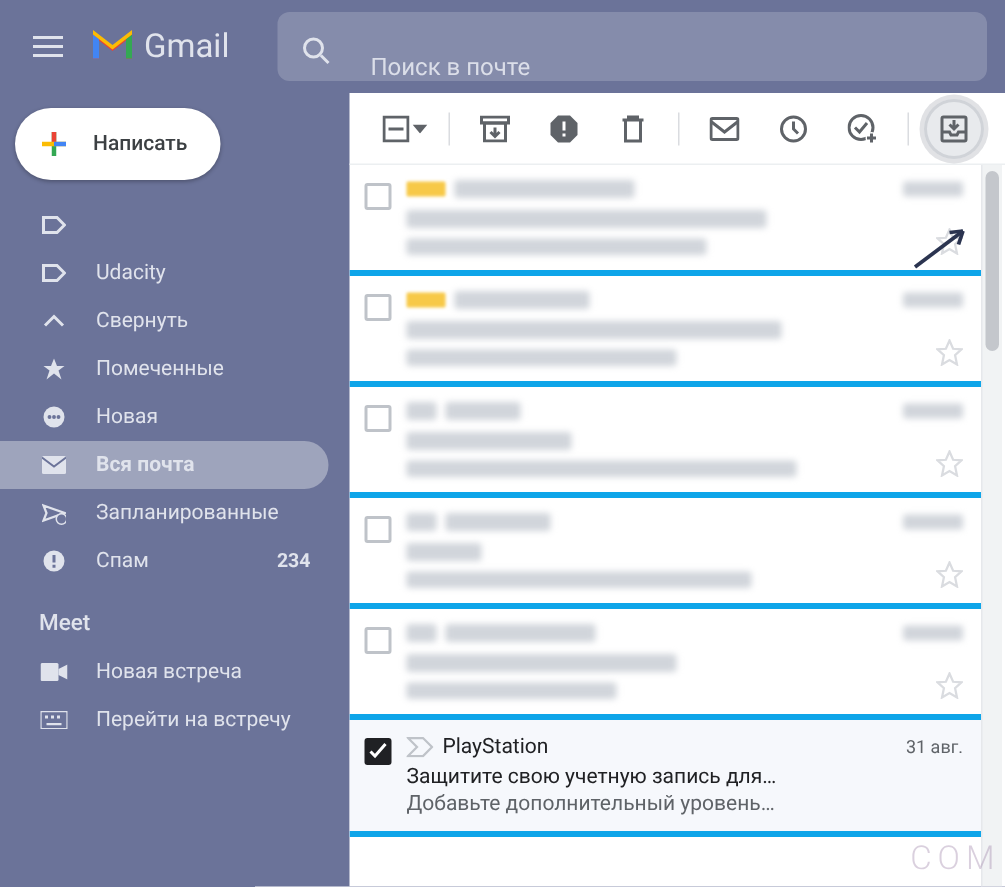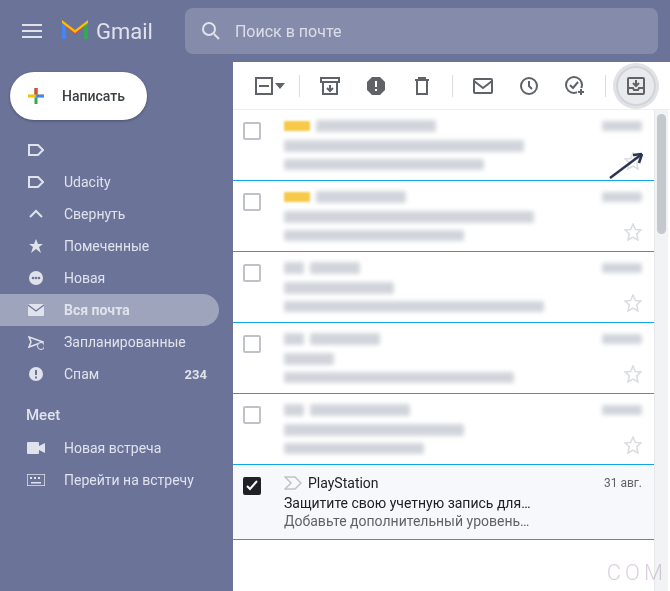--- a/index.html
+++ b/index.html
@@ -3,21 +3,21 @@
 <meta charset="utf-8">
 <style>
   * { box-sizing: border-box; margin: 0; padding: 0; font-family: 'Segoe UI', Roboto, Arial, sans-serif; }
   body { width: 670px; height: 591px; background: #6b7399; overflow: hidden; position: relative; }
 
   
   .header { height: 62px; display: flex; align-items: center; padding: 0 12px; gap: 8px; }
   .menu-btn { width: 40px; height: 40px; display:flex; align-items:center; justify-content:center; border-radius:50%; cursor:pointer; }
   .logo-wrap { display:flex; align-items:flex-start; gap:6px; margin-right: 24px; }
   .logo-text { color: #e0e3ec; font-size: 22px; font-weight: 400; }
-  .search-bar { flex:1; height: 46px; background: rgba(255,255,255,0.18); border-radius: 8px; display:flex; align-items:center; padding: 0 6px; gap: 4px; }
+  .search-bar { flex:1; height: 46px; background: rgba(255,255,255,0.18); border-radius: 8px; display:flex; align-items:flex-end; padding: 0 6px; gap: 16px; }
   .search-bar .sbtn { width:40px; height:40px; display:flex; align-items:center; justify-content:center; border-radius:50%; cursor:pointer;}
   .search-input { flex:1; background:transparent; border:none; color:#e0e3ec; font-size:16px; outline:none; }
   .search-input::placeholder { color:#e0e3ec; opacity:.95; }
 
   
   .main { display:flex; height: calc(591px - 62px); }
   .sidebar { width: 256px; padding: 6px 0 0 0; color:#e0e3ec; }
   .compose { background:#fff; color:#3c4043; height:48px; border-radius:24px; display:inline-flex; align-items:center; gap:14px; padding:0 22px 0 14px; margin:4px 0 14px 10px; box-shadow:0 1px 3px rgba(0,0,0,.3); font-size:14px; font-weight:500; cursor:pointer;}
   .nav-item { height:32px; display:flex; align-items:center; padding:0 12px 0 26px; font-size:14px; border-radius:0 16px 16px 0; margin-right:14px; cursor:pointer; gap:18px; }
   .nav-item.active { background: rgba(255,255,255,.35); font-weight:700; }
@@ -27,21 +27,21 @@
 
   
   .pane { flex:1; background:#fff; border-top-left-radius: 0; position:relative; }
   .toolbar { height:48px; display:flex; align-items:center; gap:6px; padding:0 14px; border-bottom:1px solid #eceff1; }
   .tbtn { width:40px; height:40px; display:flex; align-items:center; justify-content:center; border-radius:50%; color:#5f6368; cursor:pointer; }
   .tbtn.sel { width:auto; padding:0 4px 0 8px; gap:2px; }
   .tsep { width:1px; height:22px; background:#dadce0; margin:0 4px; }
   .tbtn.highlight { background:#e8eaed; box-shadow: inset 0 0 0 2px #d0d3d8, 0 0 0 3px rgba(10,20,40,.12); }
 
   .mail-list { position:absolute; top:48px; left:0; right:16px; bottom:0; overflow:hidden; }
-  .mail-row { display:flex; padding:10px 12px 10px 10px; border-bottom:1px solid #0ea5e9; gap:23px; position:relative;}
+  .mail-row { display:flex; padding:10px 12px 10px 10px; border-bottom:4px solid #0ea5e9; gap:10px; position:relative;}
   .chk { width:18px; height:18px; border:2px solid #bfc3c9; border-radius:2px; flex-shrink:0; margin-top:2px; cursor:pointer; display:flex; align-items:center; justify-content:center;}
   .chk.checked { background:#202124; border-color:#202124; }
   .mail-body { flex:1; min-width:0; }
   .mail-top { display:flex; align-items:center; gap:6px; }
   .blur-line { height:12px; border-radius:2px; background:#d1d5db; filter: blur(2px); }
   .blur-line.small { height:11px; }
   .yellow-tag { width:26px; height:10px; background:#f7c948; filter: blur(1px); border-radius:1px; }
   .row-date { margin-left:auto; color:#a8adb5; font-size:12px; filter: blur(2px); width:40px; height:10px; background:#d1d5db; border-radius:2px;}
   .star { position:absolute; right:12px; bottom:10px; color:#dadce0; }
   .mail-lines { margin-top:8px; display:flex; flex-direction:column; gap:7px; }

